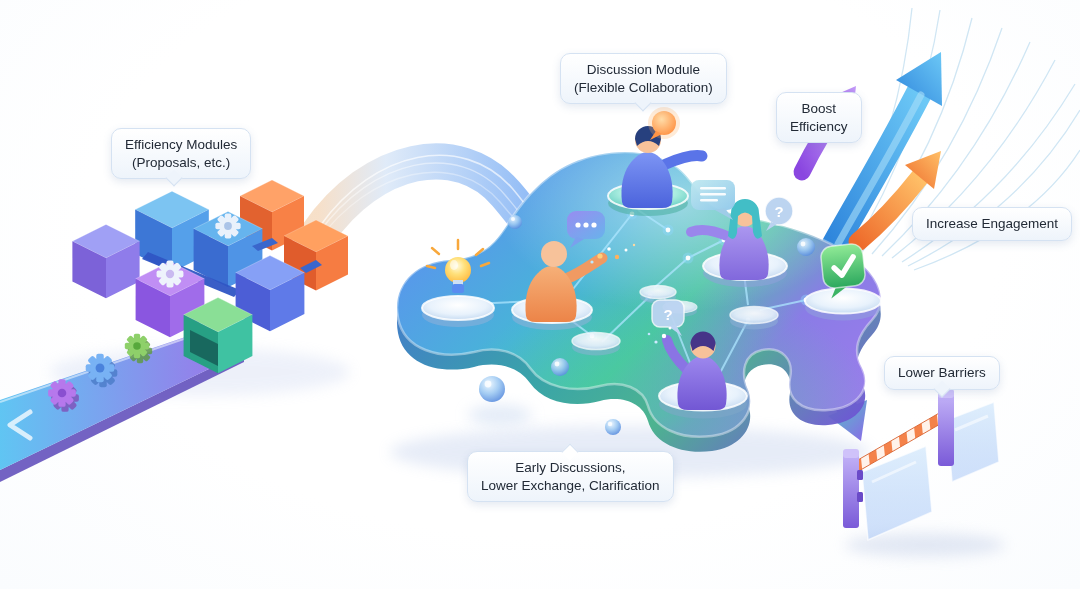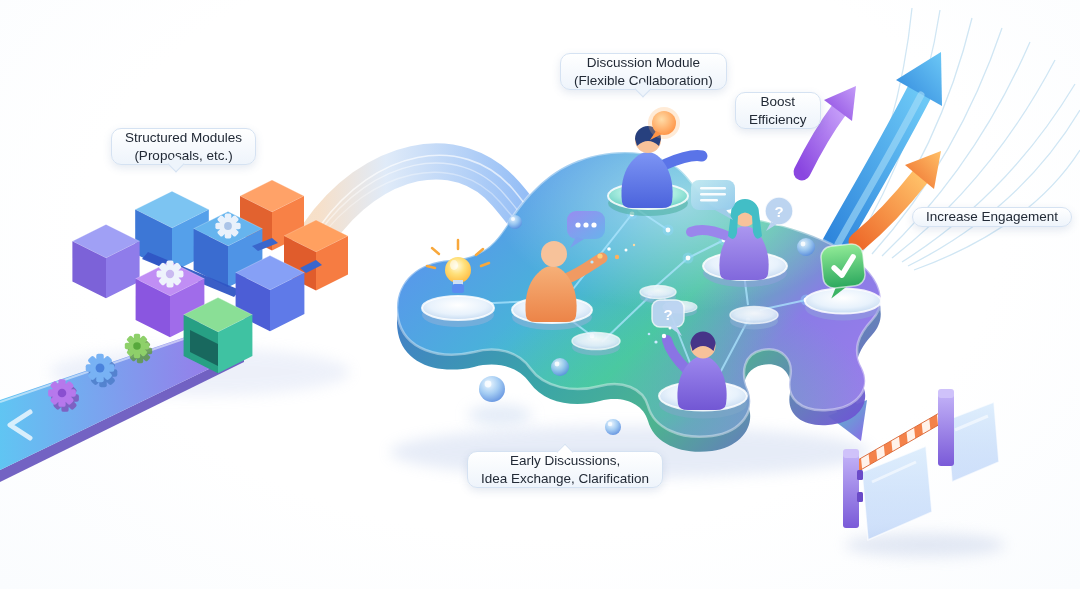--- a/index.html
+++ b/index.html
@@ -7,21 +7,21 @@
     position:relative;width:1080px;height:589px;overflow:hidden;
     background:radial-gradient(ellipse at 50% 40%, #ffffff 60%, #fafcfe 100%);
     font-family:"Liberation Sans", sans-serif;
   }
   .stage svg{position:absolute;inset:0;display:block;}
   .bubble{
     position:absolute;
     background:linear-gradient(180deg,#ffffff 0%,#eef4fb 100%);
     border:1px solid #d5e2f2;
     border-radius:10px;
-    padding:0 13px;
+    padding:7px 13px;
     font-size:13.5px;
     line-height:1.3;
     font-weight:500;
     color:#222a36;
     text-align:center;
     white-space:pre-line;
     box-shadow:0 3px 8px rgba(90,120,170,.16);
     z-index:5;
   }
   .bubble::after{
@@ -448,23 +448,24 @@
         <circle cx="617" cy="257" r="2.2" fill="#ffb25e"></circle>
     <circle cx="626" cy="250" r="1.5" fill="#fff"></circle>
         <circle cx="634" cy="245" r="1.2" fill="#ffd9a0"></circle>
     <circle cx="664" cy="336" r="2.2" fill="#fff"></circle>
         <circle cx="656" cy="342" r="1.6" fill="#cfeaff"></circle>
     <circle cx="670" cy="328" r="1.5" fill="#fff"></circle>
         <circle cx="649" cy="334" r="1.3" fill="#bfe4ff"></circle>
   </g>
 </svg>
 
-<div class="bubble tail-left45" style="left:111px;top:128px">Structured Modules
+<div class="bubble tail-left45" style="left:111px;top:128px">Efficiency Modules
 (Proposals, etc.)</div>
 <div class="bubble" style="left:560px;top:53px">Discussion Module
 (Flexible Collaboration)</div>
-<div class="bubble no-tail" style="left:735px;top:92px">Boost
+<div class="bubble no-tail" style="left:776px;top:92px">Boost
 Efficiency</div>
 <div class="bubble no-tail" style="left:912px;top:207px">Increase Engagement</div>
+<div class="bubble" style="left:884px;top:356px">Lower Barriers</div>
 <div class="bubble tail-top" style="left:467px;top:451px">Early Discussions,
-Idea Exchange, Clarification</div>
+Lower Exchange, Clarification</div>
 
 </div>
 
 </body></html>

